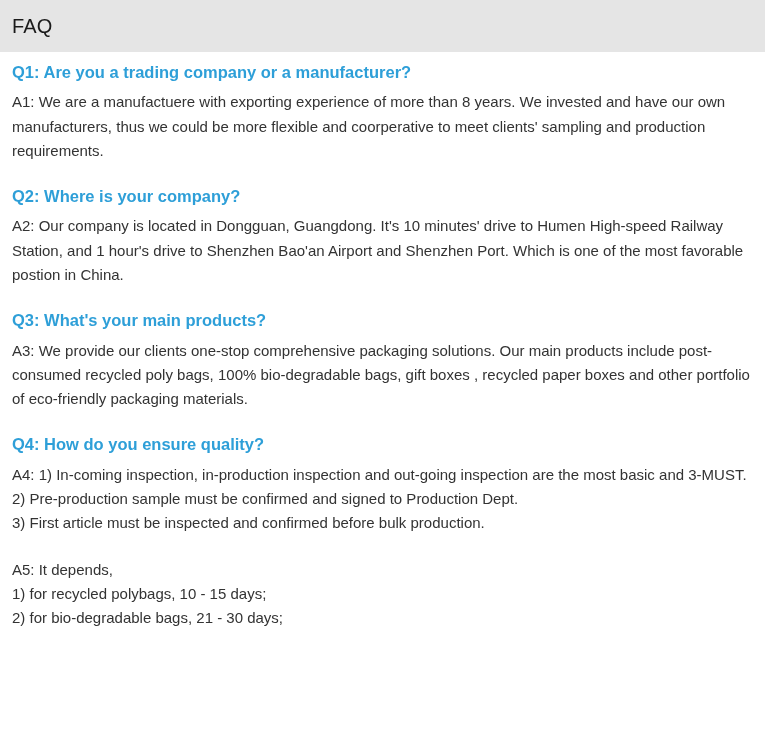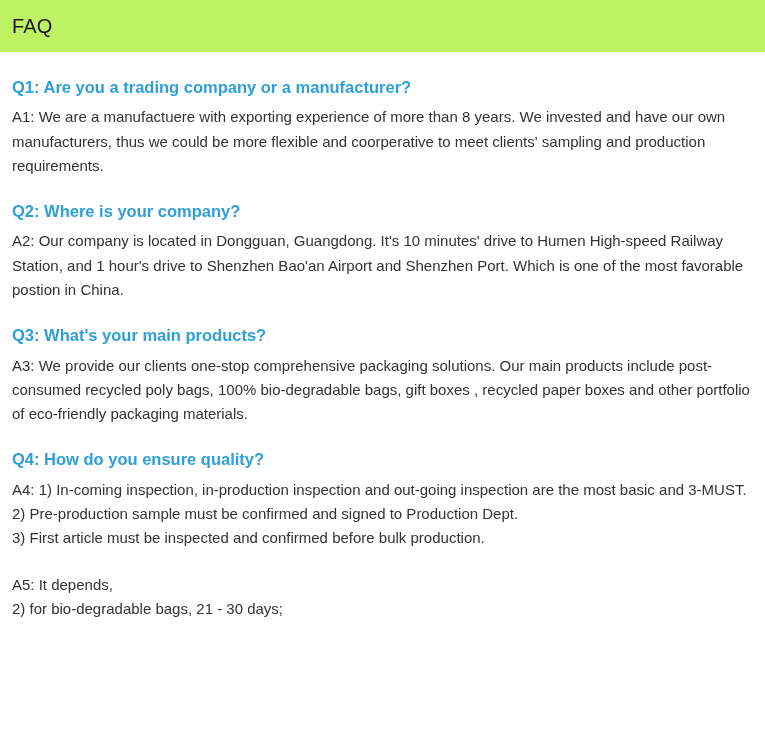--- a/index.html
+++ b/index.html
@@ -14,21 +14,21 @@
     color: #333333;
     overflow: hidden;
   }
   .page {
     width: 765px;
     height: 748px;
     position: relative;
     box-sizing: border-box;
   }
   .faq-header {
-    background: #bef264;
+    background: #e5e5e5;
     height: 52px;
     display: flex;
     align-items: center;
     padding-left: 12px;
     box-sizing: border-box;
     margin: 0 0 0 0;
   }
   .faq-header-title {
     font-size: 20px;
     color: #1a1a1a;
@@ -36,21 +36,21 @@
     letter-spacing: 0.2px;
   }
   .faq-body {
     padding: 0 14px 0 12px;
     box-sizing: border-box;
   }
   .qa-block {
     margin-top: 22px;
   }
   .qa-block:first-child {
-    margin-top: 24px;
+    margin-top: 9px;
   }
   .question {
     color: #2e9fd8;
     font-weight: bold;
     font-size: 16.5px;
     line-height: 1.35;
     margin-bottom: 7px;
   }
   .answer-line {
     font-size: 15px;
@@ -87,17 +87,18 @@
 
     <div class="qa-block">
       <div class="question">Q4: How do you ensure quality?</div>
       <p class="answer-line">A4: 1) In-coming inspection, in-production inspection and out-going inspection are the most basic and 3-MUST.</p>
       <p class="answer-line">2) Pre-production sample must be confirmed and signed to Production Dept.</p>
       <p class="answer-line">3) First article must be inspected and confirmed before bulk production.</p>
     </div>
 
     <div class="qa-block">
       <p class="answer-line">A5: It depends,</p>
+      <p class="answer-line">1) for recycled polybags, 10 - 15 days;</p>
       <p class="answer-line">2) for bio-degradable bags, 21 - 30 days;</p>
     </div>
 
   </div>
 </div>
 
 </body></html>

